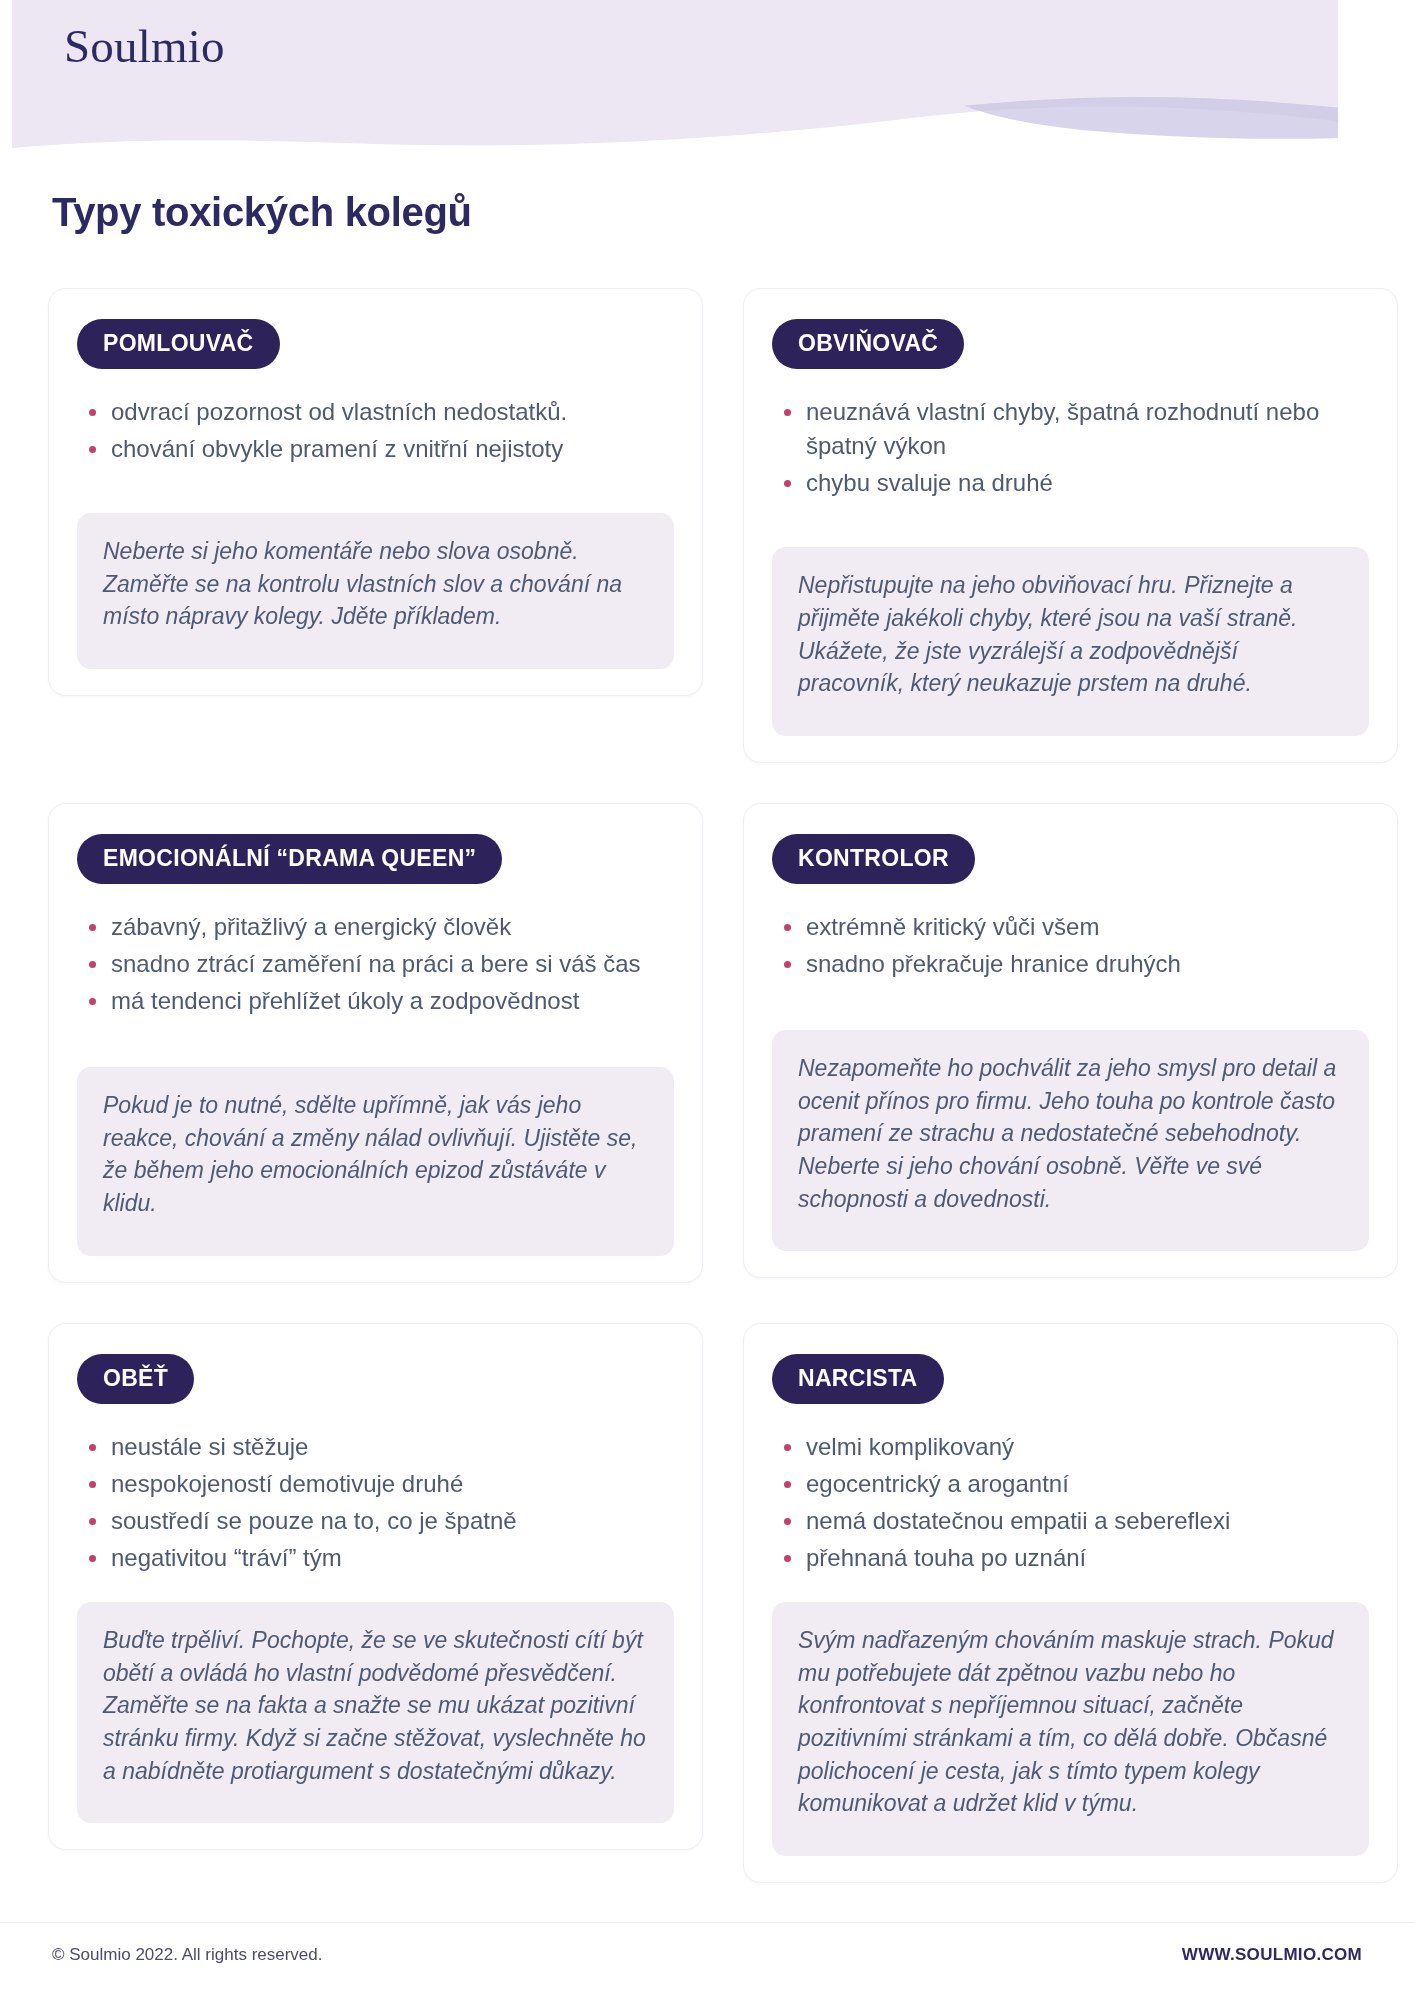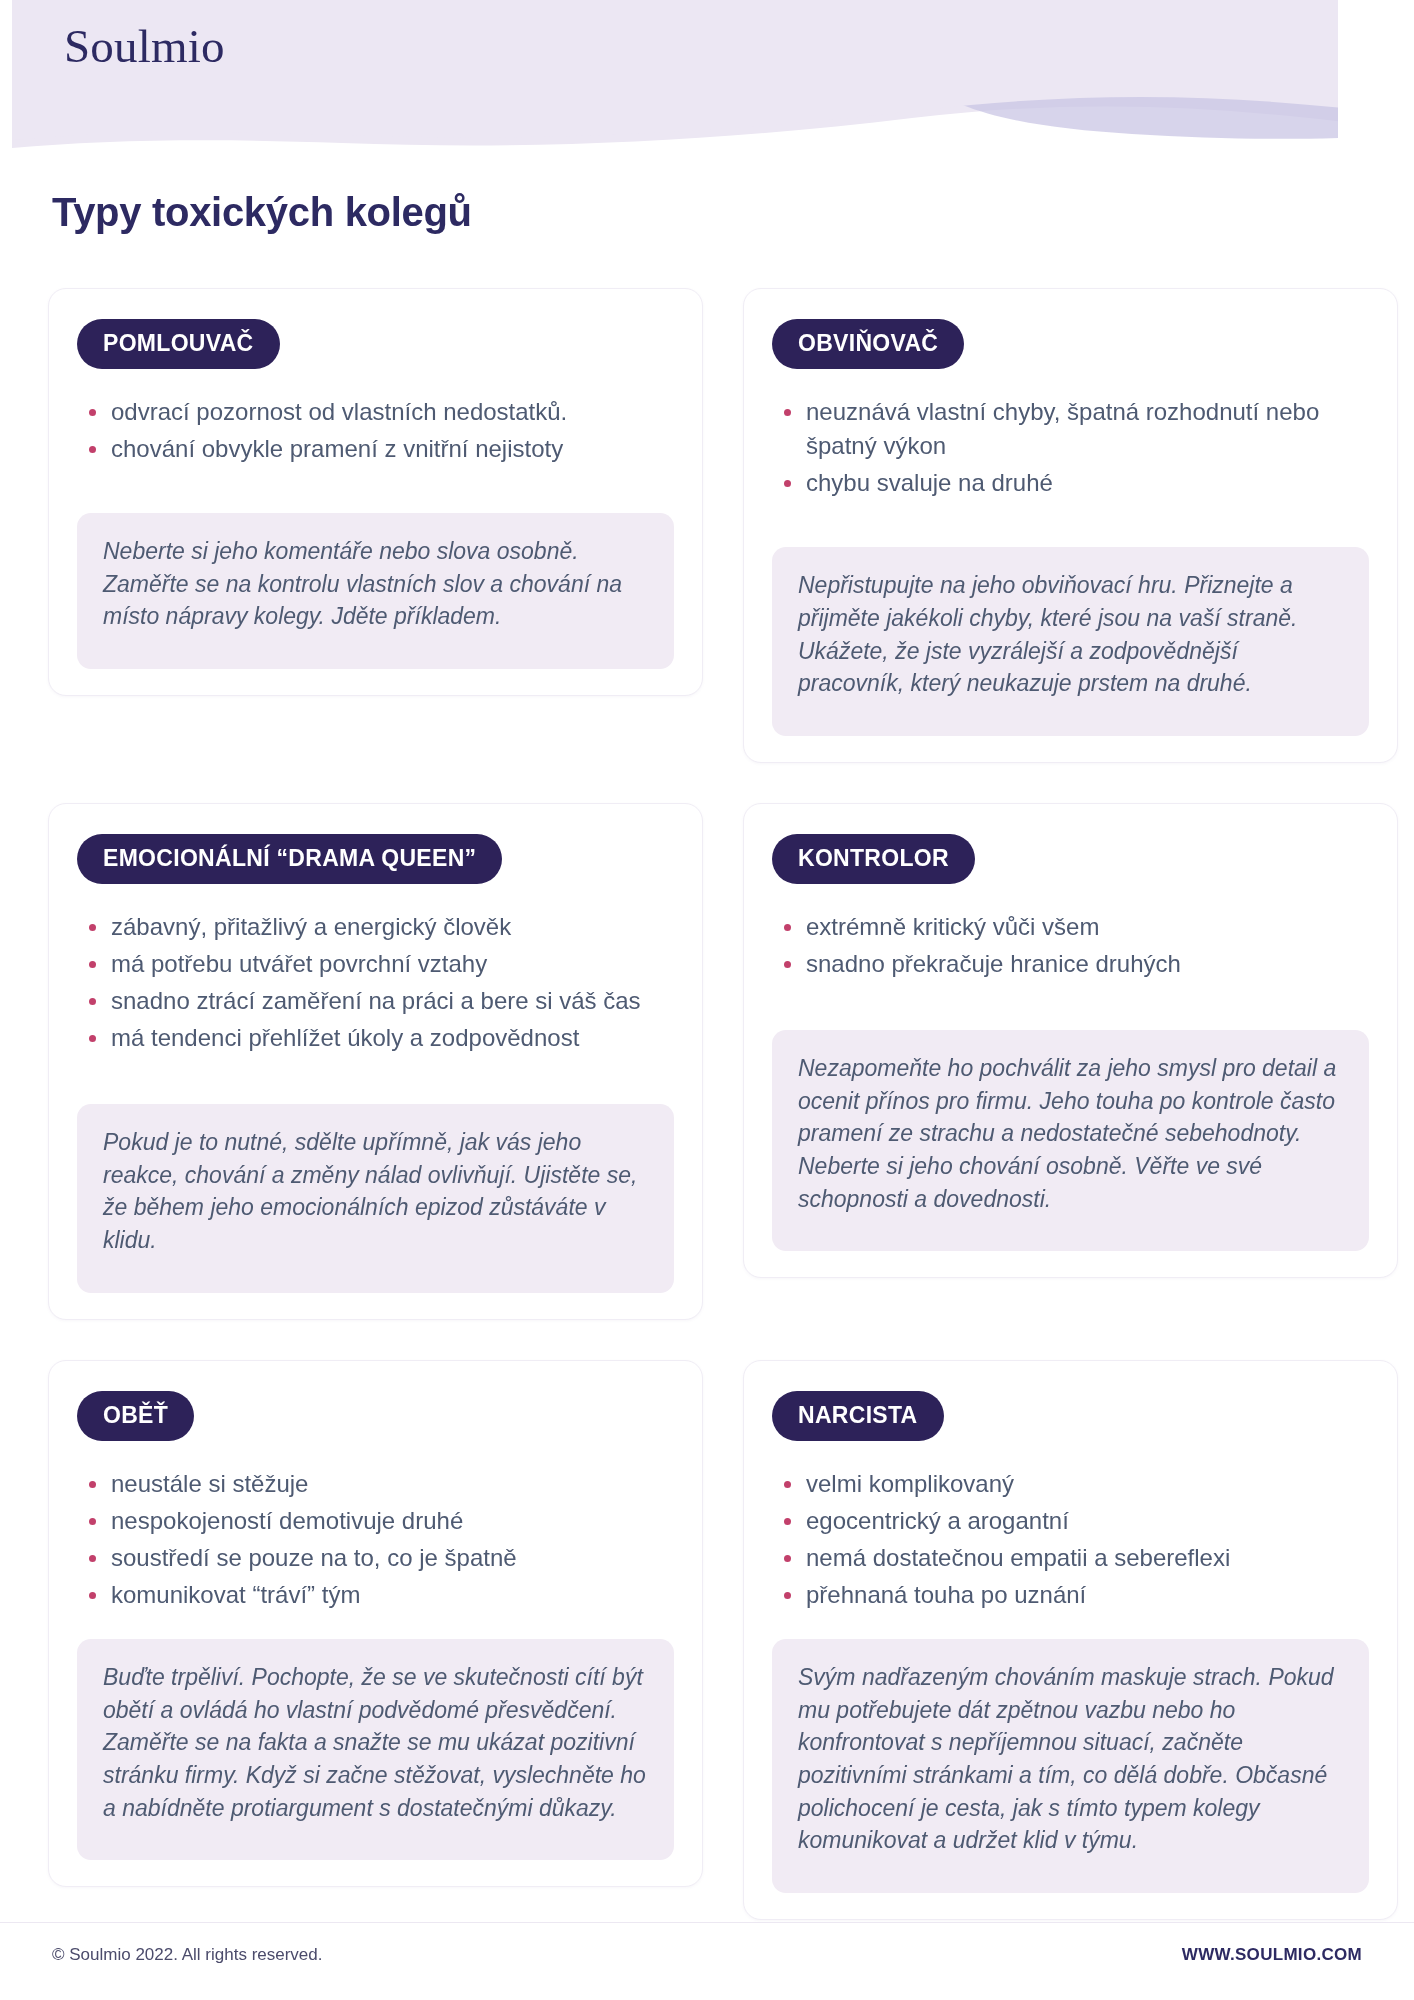--- a/index.html
+++ b/index.html
@@ -202,21 +202,20 @@
       </ul>
       <div class="tip">
         <p>Nepřistupujte na jeho obviňovací hru. Přiznejte a přijměte jakékoli chyby, které jsou na vaší straně. Ukážete, že jste vyzrálejší a zodpovědnější pracovník, který neukazuje prstem na druhé.</p>
       </div>
     </div>
 
     <div class="card row2">
       <span class="badge">EMOCIONÁLNÍ  “DRAMA QUEEN”</span>
       <ul class="bullets">
         <li>zábavný, přitažlivý a energický člověk</li>
-        <li>má potřebu utvářet povrchní vztahy</li>
         <li>snadno ztrácí zaměření na práci a bere si váš čas</li>
         <li>má tendenci přehlížet úkoly a zodpovědnost</li>
       </ul>
       <div class="tip">
         <p>Pokud je to nutné, sdělte upřímně, jak vás jeho reakce, chování a změny nálad ovlivňují. Ujistěte se, že během jeho emocionálních epizod zůstáváte v klidu.</p>
       </div>
     </div>
 
     <div class="card row2">
       <span class="badge">KONTROLOR</span>
@@ -228,21 +227,21 @@
         <p>Nezapomeňte ho pochválit za jeho smysl pro detail a ocenit přínos pro firmu. Jeho touha po kontrole často pramení ze strachu a nedostatečné sebehodnoty. Neberte si jeho chování osobně. Věřte ve své schopnosti a dovednosti.</p>
       </div>
     </div>
 
     <div class="card row3">
       <span class="badge">OBĚŤ</span>
       <ul class="bullets">
         <li>neustále si stěžuje</li>
         <li>nespokojeností demotivuje druhé</li>
         <li>soustředí se pouze na to, co je špatně</li>
-        <li>komunikovat “tráví” tým</li>
+        <li>negativitou “tráví” tým</li>
       </ul>
       <div class="tip">
         <p>Buďte trpěliví. Pochopte, že se ve skutečnosti cítí být obětí a ovládá ho vlastní podvědomé přesvědčení. Zaměřte se na fakta a snažte se mu ukázat pozitivní stránku firmy. Když si začne stěžovat, vyslechněte ho a nabídněte protiargument s dostatečnými důkazy.</p>
       </div>
     </div>
 
     <div class="card row3">
       <span class="badge">NARCISTA</span>
       <ul class="bullets">
         <li>velmi komplikovaný</li>

